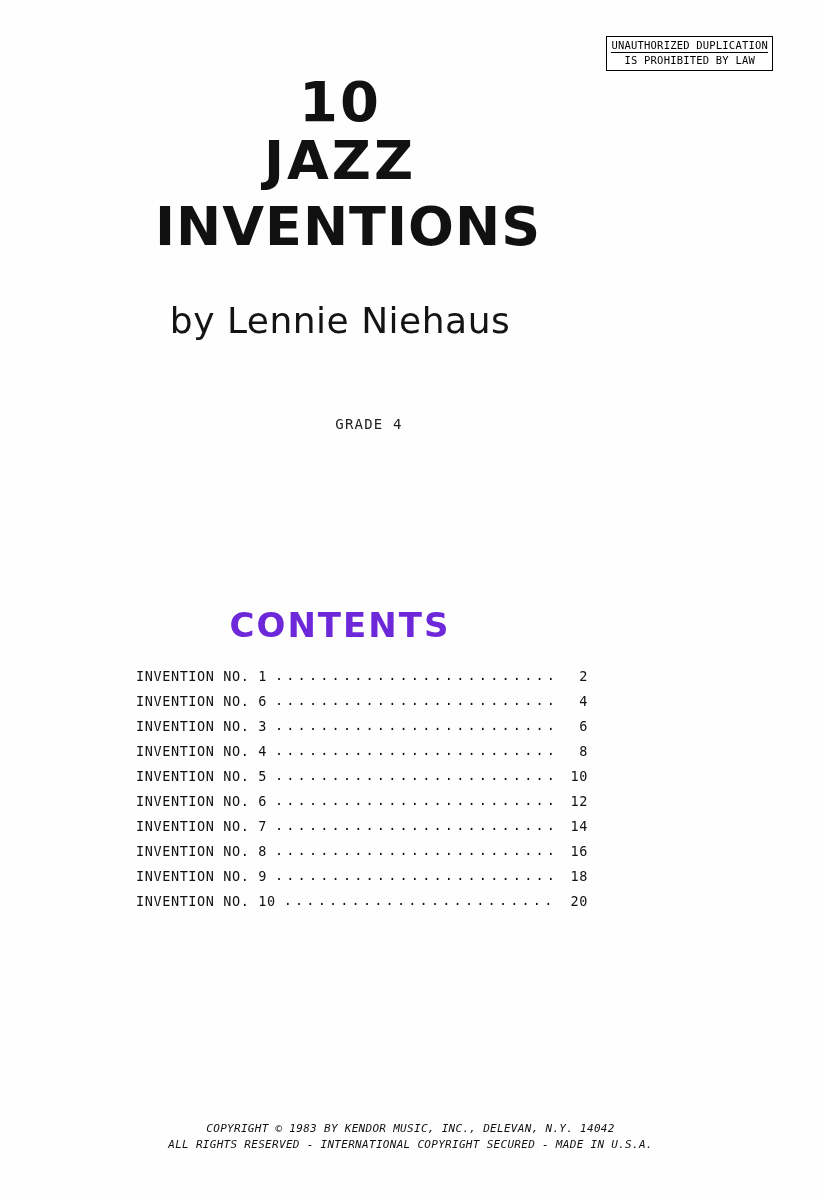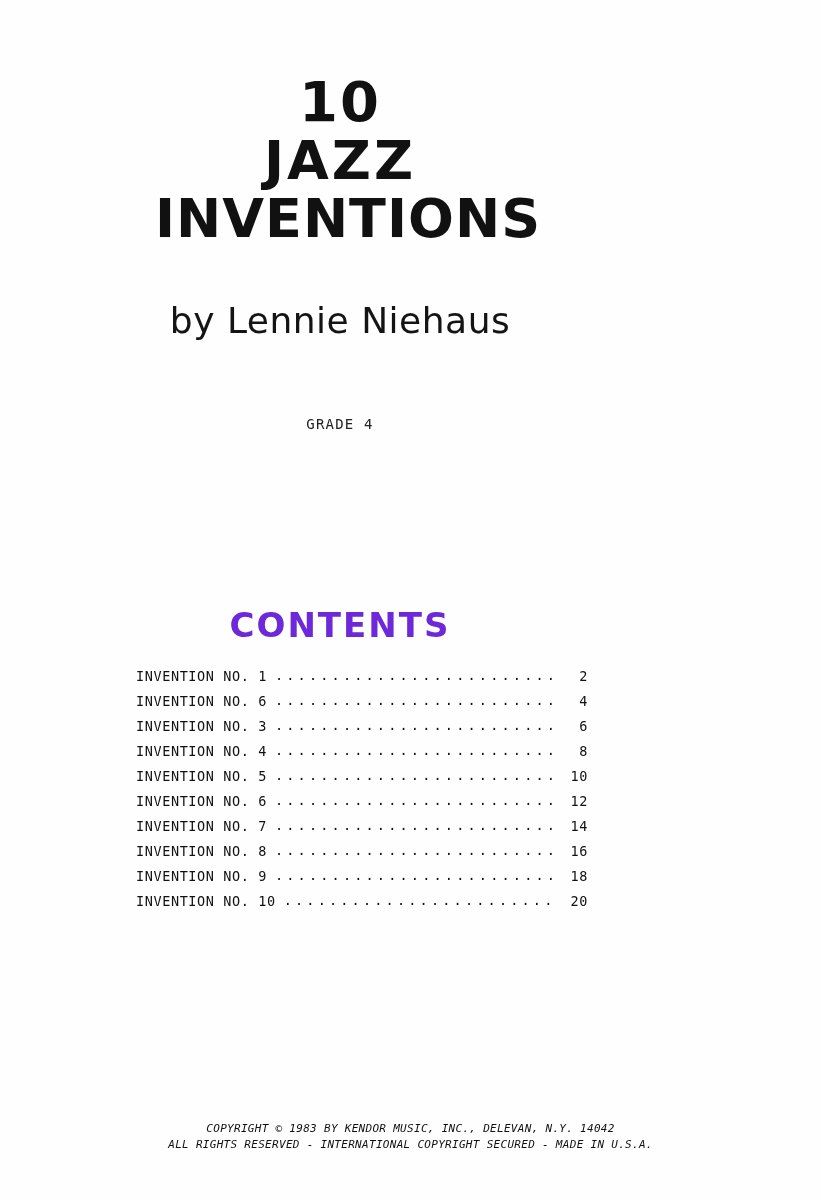--- a/index.html
+++ b/index.html
@@ -53,21 +53,21 @@
     text-align: center;
   }
   .title-line {
     font-family: "DejaVu Sans", sans-serif;
     font-weight: bold;
     letter-spacing: 1px;
     color: #111;
     line-height: 1.0;
   }
   .title-1 { font-size: 56px; margin-bottom: 4px; letter-spacing: 2px; }
-  .title-2 { font-size: 54px; margin-bottom: 4px; letter-spacing: 3px; }
+  .title-2 { font-size: 54px; margin-bottom: 12px; letter-spacing: 3px; }
   .title-3 { font-size: 54px; letter-spacing: 1px; padding-left: 16px; }
 
   .byline {
     position: absolute;
     top: 300px;
     left: 0;
     width: 680px;
     text-align: center;
     font-family: "DejaVu Sans", sans-serif;
     font-size: 36px;
@@ -79,20 +79,21 @@
   .grade {
     position: absolute;
     top: 416px;
     left: 0;
     width: 680px;
     text-align: center;
     font-family: "DejaVu Sans Mono", monospace;
     font-size: 14px;
     letter-spacing: 1.2px;
     color: #222;
+    padding-left: 29px;
   }
 
   
   .contents-heading {
     position: absolute;
     top: 605px;
     left: 0;
     width: 680px;
     text-align: center;
     font-family: "DejaVu Sans", sans-serif;
@@ -150,20 +151,24 @@
     letter-spacing: 0.3px;
     color: #111;
   }
   .copyright span { display: block; font-style: italic; }
 </style>
 </head>
 <body>
 
 <div class="page">
 
+  <div class="notice">
+    <span class="line1">UNAUTHORIZED DUPLICATION</span>
+    <span class="line2">IS PROHIBITED BY LAW</span>
+  </div>
 
   <div class="title-block">
     <div class="title-line title-1">10</div>
     <div class="title-line title-2">JAZZ</div>
     <div class="title-line title-3">INVENTIONS</div>
   </div>
 
   <div class="byline">by Lennie Niehaus</div>
 
   <div class="grade">GRADE  4</div>

